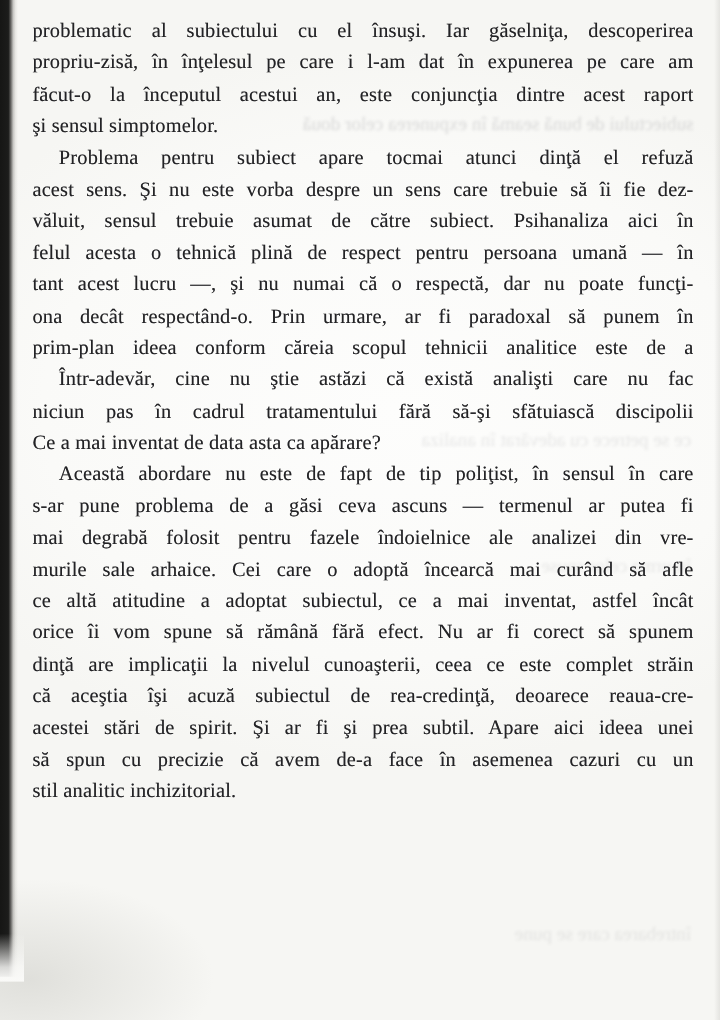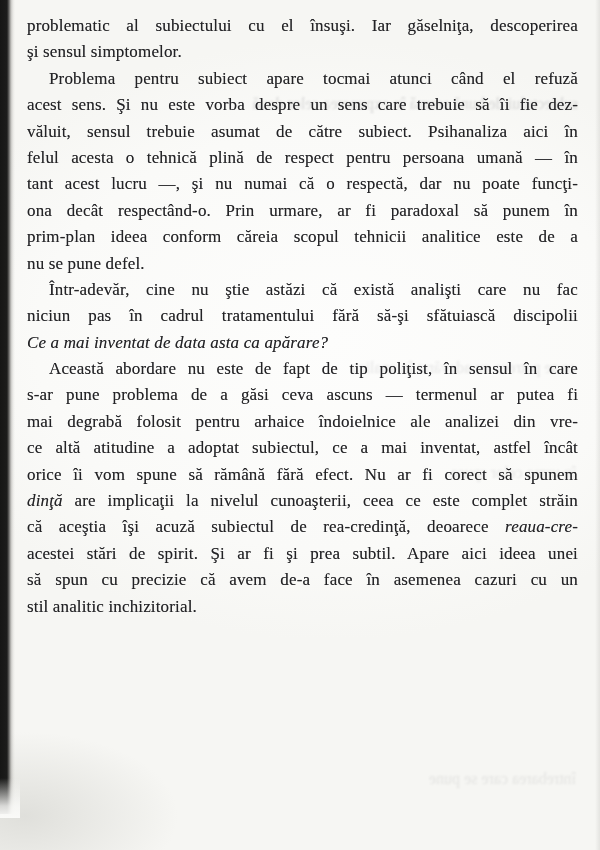--- a/index.html
+++ b/index.html
@@ -48,21 +48,21 @@
     text-shadow: 0 0 0.5px rgba(35,35,38,0.45);
   }
   .line {
     height: 26.4px;
     overflow: hidden;
     text-align: justify;
     text-align-last: justify;
   }
   .line.last { text-align-last: left; }
   .line.indent { text-indent: 22px; }
-  .it { font-style: italic; }
+  .it { }
   
   .ghost {
     position: absolute;
     font-size: 16px;
     color: #55555c;
     white-space: nowrap;
     overflow: hidden;
     transform: scaleX(-1);
     filter: blur(1.3px);
     pointer-events: none;
@@ -81,35 +81,37 @@
   <div class="spine-fade"></div>
   <div class="edge-right"></div>
 
   <div class="ghost g1">subiectului de bună seamă în expunerea celor două</div>
   <div class="ghost g2">ce se petrece cu adevărat în analiza</div>
   <div class="ghost g3">în urma celor spuse</div>
   <div class="ghost g4">întrebarea care se pune</div>
 
   <div class="text-block">
     <div class="line"><span>problematic al subiectului cu el însuşi. Iar găselniţa, descoperirea</span></div>
+    <div class="line"><span>propriu-zisă, în înţelesul pe care i l-am dat în expunerea pe care am</span></div>
+    <div class="line"><span>făcut-o la începutul acestui an, este conjuncţia dintre acest raport</span></div>
     <div class="line last"><span>şi sensul simptomelor.</span></div>
-    <div class="line indent"><span>Problema pentru subiect apare tocmai atunci când el refuză</span></div>
+    <div class="line indent"><span>Problema pentru subiect apare tocmai atunci dinţă el refuză</span></div>
     <div class="line"><span>acest sens. Şi nu este vorba despre un sens care trebuie să îi fie dez-</span></div>
     <div class="line"><span>văluit, sensul trebuie asumat de către subiect. Psihanaliza aici în</span></div>
     <div class="line"><span>felul acesta o tehnică plină de respect pentru persoana umană — în</span></div>
     <div class="line"><span>tant acest lucru —, şi nu numai că o respectă, dar nu poate funcţi-</span></div>
     <div class="line"><span>ona decât respectând-o. Prin urmare, ar fi paradoxal să punem în</span></div>
     <div class="line"><span>prim-plan ideea conform căreia scopul tehnicii analitice este de a</span></div>
-    <div class="line last"><span>nu se pune defel.</span></div>
     <div class="line indent"><span>Într-adevăr, cine nu ştie astăzi că există analişti care nu fac</span></div>
     <div class="line"><span>niciun pas în cadrul tratamentului fără să-şi sfătuiască discipolii</span></div>
     <div class="line last"><span class="it">Ce a mai inventat de data asta ca apărare?</span></div>
     <div class="line indent"><span>Această abordare nu este de fapt de tip poliţist, în sensul în care</span></div>
     <div class="line"><span>s-ar pune problema de a găsi ceva ascuns — termenul ar putea fi</span></div>
-    <div class="line"><span>mai degrabă folosit pentru arhaice îndoielnice ale analizei din vre-</span></div>
+    <div class="line"><span>mai degrabă folosit pentru fazele îndoielnice ale analizei din vre-</span></div>
+    <div class="line"><span>murile sale arhaice. Cei care o adoptă încearcă mai curând să afle</span></div>
     <div class="line"><span>ce altă atitudine a adoptat subiectul, ce a mai inventat, astfel încât</span></div>
     <div class="line"><span>orice îi vom spune să rămână fără efect. Nu ar fi corect să spunem</span></div>
     <div class="line"><span class="it">dinţă</span><span> are implicaţii la nivelul cunoaşterii, ceea ce este complet străin</span></div>
     <div class="line"><span>că aceştia îşi acuză subiectul de rea-credinţă, deoarece </span><span class="it">reaua-cre-</span></div>
     <div class="line"><span>acestei stări de spirit. Şi ar fi şi prea subtil. Apare aici ideea unei</span></div>
     <div class="line"><span>să spun cu precizie că avem de-a face în asemenea cazuri cu un</span></div>
     <div class="line last"><span>stil analitic inchizitorial.</span></div>
   </div>
 
 </div>

